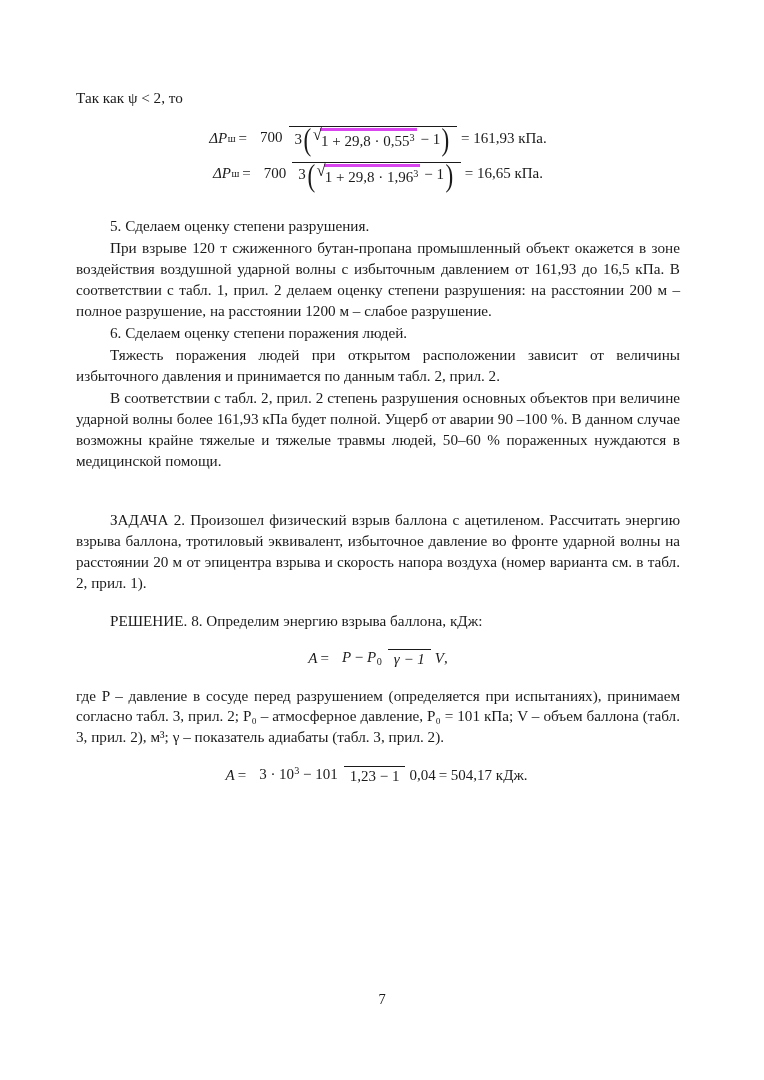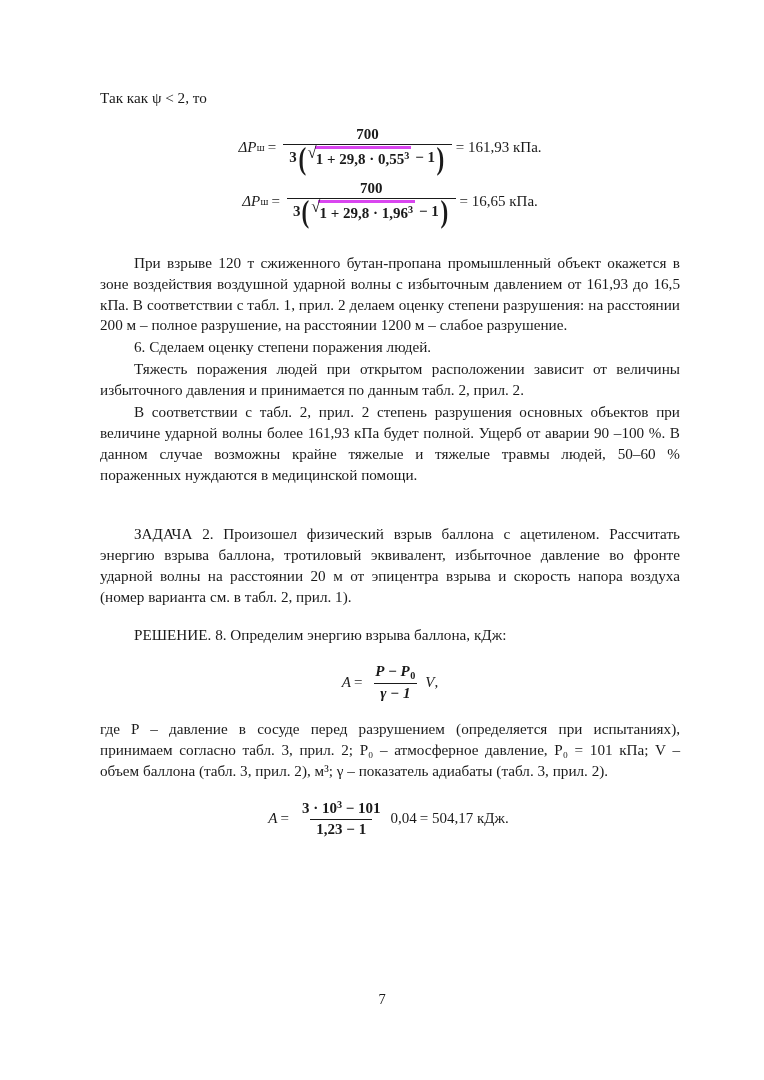--- a/index.html
+++ b/index.html
@@ -13,21 +13,21 @@
     font-family: "Liberation Serif", serif;
     color: #1a1a1a;
     position: relative;
     overflow: hidden;
   }
   .page {
     position: relative;
     width: 764px;
     height: 1080px;
     box-sizing: border-box;
-    padding: 88px 84px 40px 100px;
+    padding: 88px 84px 40px 76px;
   }
   .para {
     font-size: 15.2px;
     line-height: 1.38;
     text-align: justify;
     text-indent: 34px;
     margin: 0 0 0 0;
   }
   .para.noindent { text-indent: 0; }
   .para + .para { margin-top: 1px; }
@@ -55,25 +55,24 @@
     font-style: normal;
     padding-left: 0.5px;
   }
   .sup {
     font-size: 0.68em;
     vertical-align: 0.52em;
     font-style: normal;
   }
   .frac {
     display: inline-flex;
-    flex-direction: column;
+    flex-direction: row;
     align-items: center;
     vertical-align: middle;
     margin: 0 4px;
-    font-weight: bold;
   }
   .frac .num {
     padding: 0 6px 1px 6px;
     line-height: 1.15;
   }
   .frac .den {
     border-top: 1px solid #1a1a1a;
     padding: 1px 6px 0 6px;
     line-height: 1.15;
   }
@@ -169,20 +168,21 @@
             <span class="paren-big">)</span>
           </span>
         </span>
       </span>
       <span>= 16,65 кПа.</span>
     </span>
   </div>
 
   <div class="gap-large"></div>
 
+  <div class="para">5. Сделаем оценку степени разрушения.</div>
   <div class="para">При взрыве 120 т сжиженного бутан-пропана промышленный объект окажется в зоне воздействия воздушной ударной волны с избыточным давлением от 161,93 до 16,5 кПа. В соответствии с табл. 1, прил. 2 делаем оценку степени разрушения: на расстоянии 200 м – полное разрушение, на расстоянии 1200 м – слабое разрушение.</div>
   <div class="para">6. Сделаем оценку степени поражения людей.</div>
   <div class="para">Тяжесть поражения людей при открытом расположении зависит от величины избыточного давления и принимается по данным табл. 2, прил. 2.</div>
   <div class="para">В соответствии с табл. 2, прил. 2 степень разрушения основных объектов при величине ударной волны более 161,93 кПа будет полной. Ущерб от аварии 90 –100 %. В данном случае возможны крайне тяжелые и тяжелые травмы людей, 50–60 % пораженных нуждаются в медицинской помощи.</div>
 
   <div class="gap-xl"></div>
 
   <div class="para"><span class="bold">ЗАДАЧА 2</span><span>. Произошел физический взрыв баллона с ацетиленом. Рассчитать энергию взрыва баллона, тротиловый эквивалент, избыточное давление во фронте ударной волны на расстоянии 20 м от эпицентра взрыва и скорость напора воздуха (номер варианта см. в табл. 2, прил. 1).</span></div>
 
   <div class="gap-med"></div>

